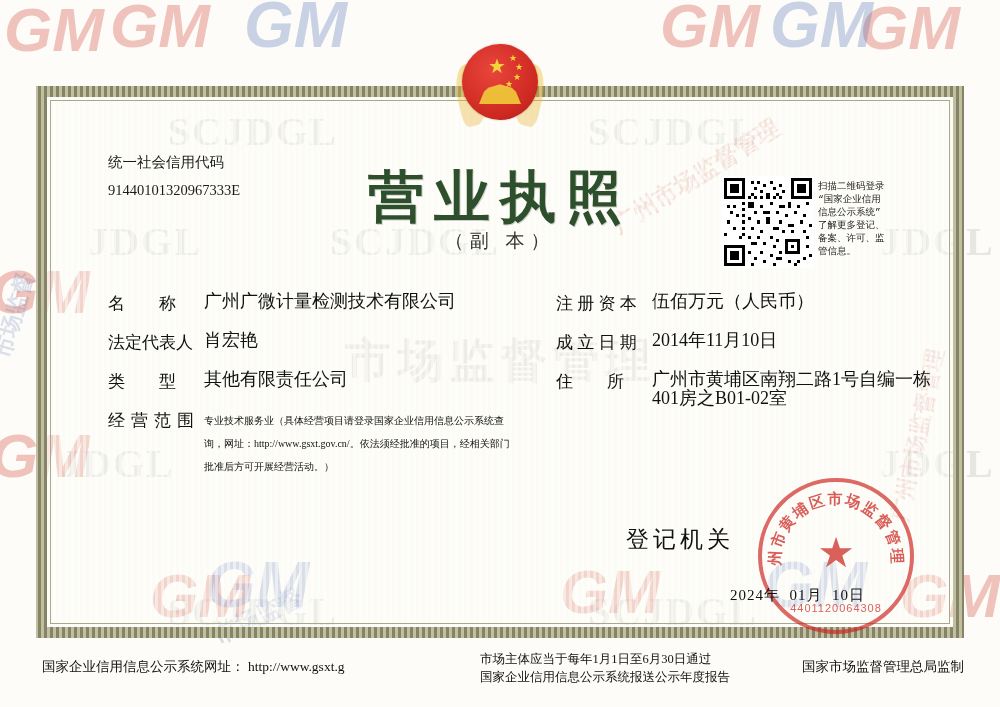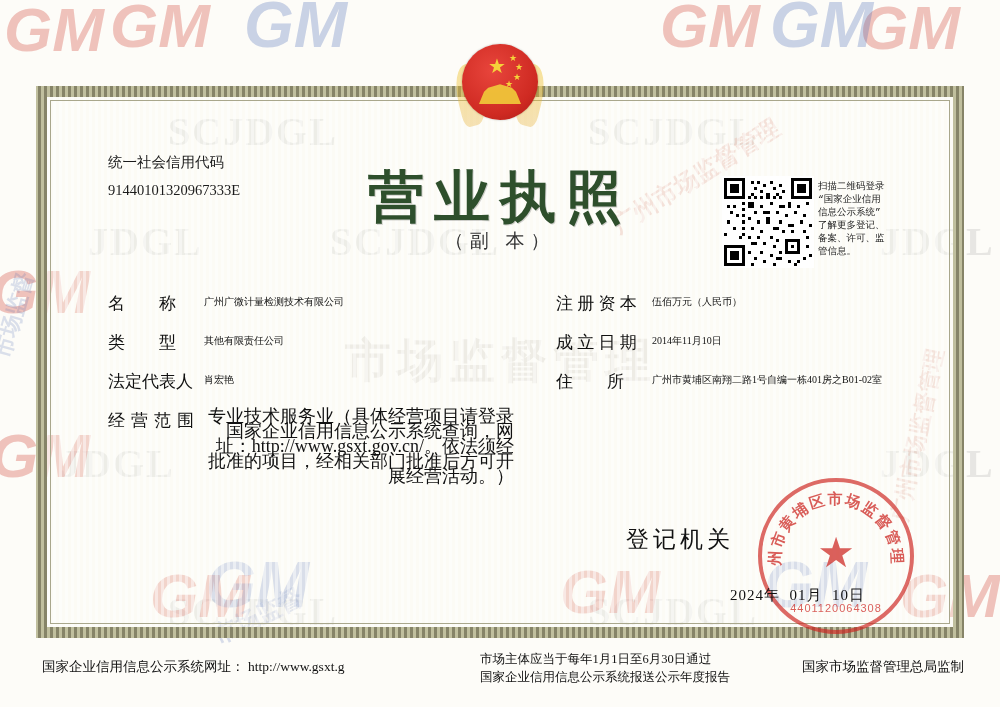--- a/index.html
+++ b/index.html
@@ -241,30 +241,29 @@
   .lbl {
     width: 96px;
     flex: 0 0 96px;
     font-size: 17px;
     color: #111;
     letter-spacing: 0px;
     white-space: nowrap;
   }
   .lbl.sp4 { letter-spacing: 6px; }
   .val {
-    font-size: 10px;
+    font-size: 18px;
     color: #111;
     line-height: 19px;
     font-family: "Liberation Serif", serif;
   }
   .val.small {
-    font-size: 18px;
-    line-height: 15px;
+    font-size: 10px;
+    line-height: 23px;
     max-width: 310px;
-    text-align: right;
   }
   .val.addr {
     max-width: 300px;
     line-height: 19px;
   }
 
   
   .registrar {
     position: absolute;
     left: 626px;
@@ -545,26 +544,26 @@
 了解更多登记、
 备案、许可、监
 管信息。</div>
 
   <div class="fields-left">
     <div class="row">
       <div class="lbl">名　　称</div>
       <div class="val">广州广微计量检测技术有限公司</div>
     </div>
     <div class="row">
+      <div class="lbl">法定代表人</div>
+      <div class="val">肖宏艳</div>
+    </div>
+    <div class="row">
       <div class="lbl">类　　型</div>
       <div class="val">其他有限责任公司</div>
-    </div>
-    <div class="row">
-      <div class="lbl">法定代表人</div>
-      <div class="val">肖宏艳</div>
     </div>
     <div class="row" style="margin-top:4px;">
       <div class="lbl sp4">经营范围</div>
       <div class="val small">专业技术服务业（具体经营项目请登录国家企业信用信息公示系统查询，网址：http://www.gsxt.gov.cn/。依法须经批准的项目，经相关部门批准后方可开展经营活动。）</div>
     </div>
   </div>
 
   <div class="fields-right">
     <div class="row">
       <div class="lbl">注 册 资 本</div>

